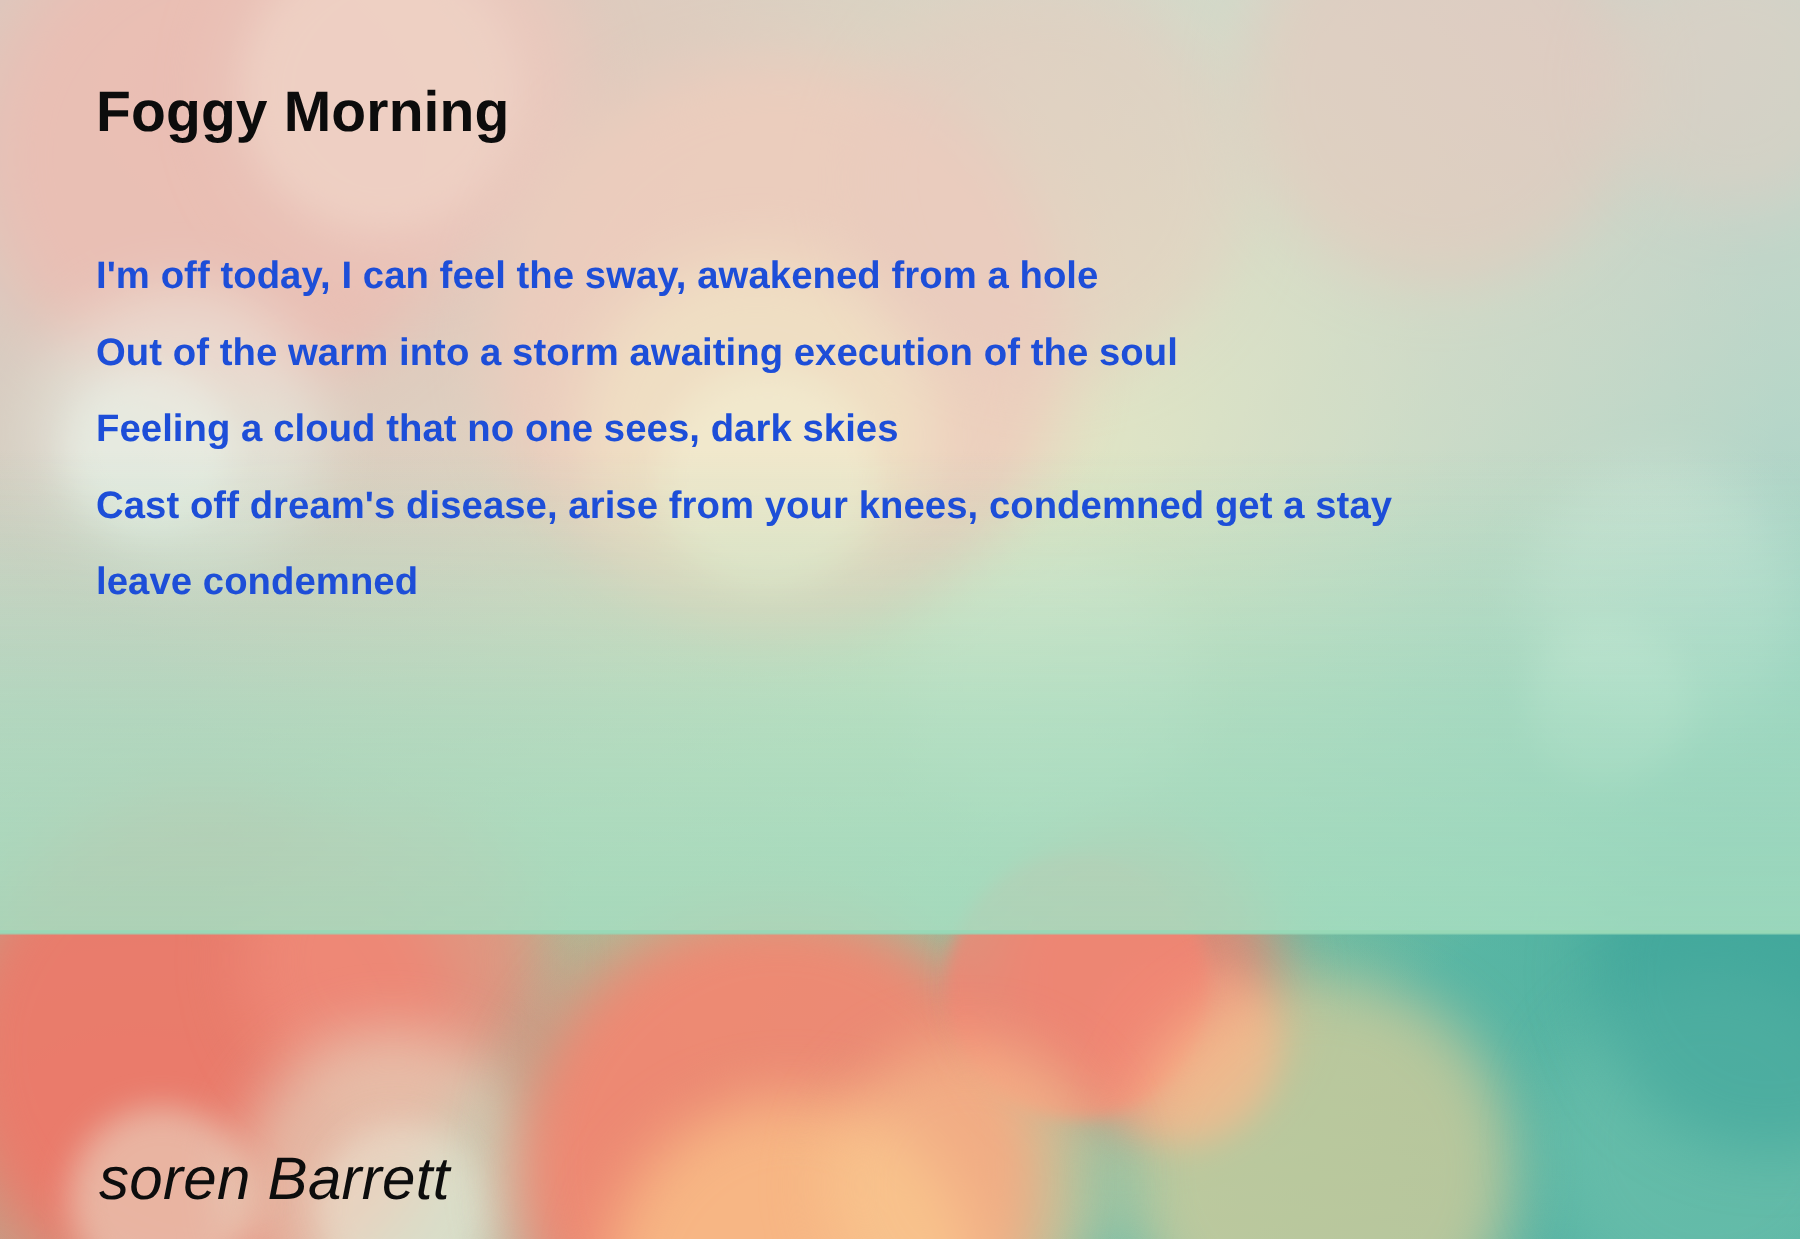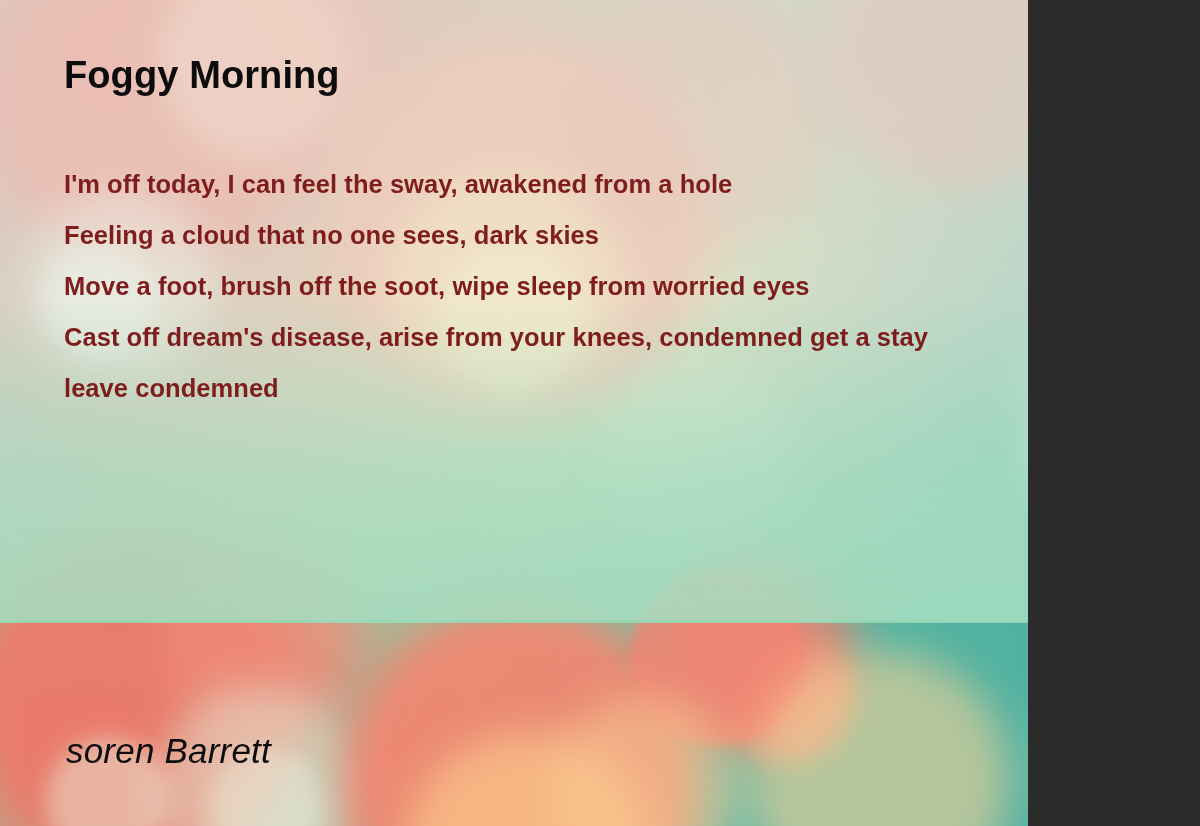--- a/index.html
+++ b/index.html
@@ -3,21 +3,21 @@
 <meta charset="utf-8">
 <title>Foggy Morning</title>
 <style>
   html, body {
     margin: 0;
     padding: 0;
     background: #2b2b2b;
   }
   #poem-card {
     position: relative;
-    width: 1028px;
+    width: 1200px;
     height: 826px;
     overflow: hidden;
     font-family: "Liberation Sans", sans-serif;
     background: #9ec6a8;
   }
 
   
   .bg-layer {
     position: absolute;
     inset: 0;
@@ -93,32 +93,32 @@
 
   #poem-body {
     position: absolute;
     left: 64px;
     top: 159px;
     width: 1120px;
   }
   .poem-line {
     font-size: 25.5px;
     font-weight: bold;
-    color: #7f1d1d;
+    color: #1d4ed8;
     line-height: 51px;
     height: 51px;
     white-space: nowrap;
     letter-spacing: 0.05px;
   }
 
   #poem-author {
     position: absolute;
     left: 66px;
-    top: 731px;
-    font-size: 35px;
+    top: 764px;
+    font-size: 40px;
     font-style: italic;
     font-weight: normal;
     color: #0d0d0d;
     white-space: nowrap;
     letter-spacing: 0.2px;
   }
 </style>
 </head>
 <body>
 
@@ -158,22 +158,22 @@
   <div class="bg-veil-top"></div>
   <div class="bg-veil-top-extra"></div>
   <div class="band-seam"></div>
 
   <div class="content">
 
     <div id="poem-title">Foggy Morning</div>
 
     <div id="poem-body">
         <div class="poem-line">I'm off today, I can feel the sway, awakened from a hole</div>
+        <div class="poem-line">Out of the warm into a storm awaiting execution of the soul</div>
         <div class="poem-line">Feeling a cloud that no one sees, dark skies</div>
-        <div class="poem-line">Move a foot, brush off the soot, wipe sleep from worried eyes</div>
         <div class="poem-line">Cast off dream's disease, arise from your knees, condemned get a stay</div>
         <div class="poem-line">leave condemned</div>
       </div>
 
     <div id="poem-author">soren Barrett</div>
 
   </div>
 </div>
 
 </body></html>

